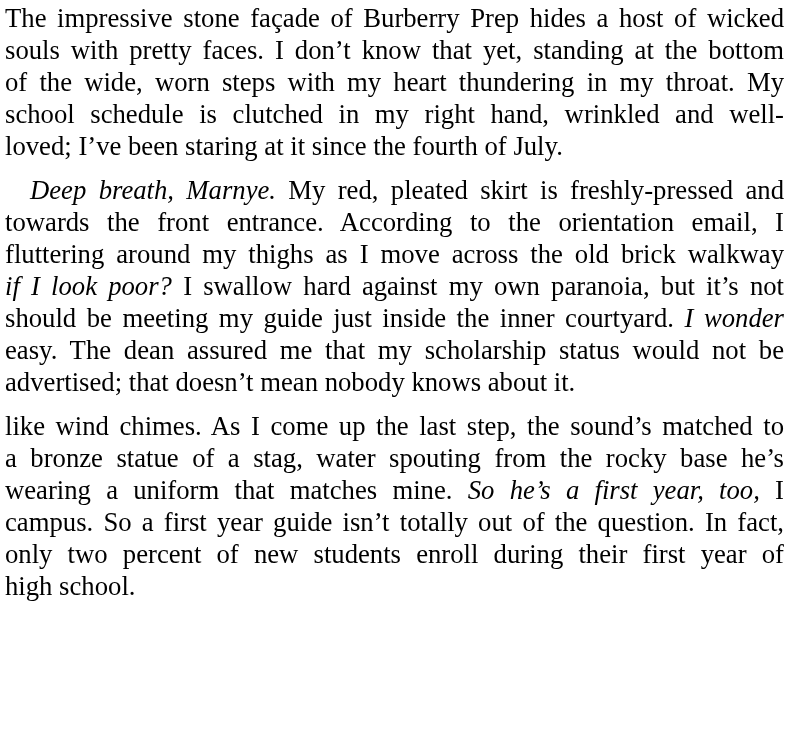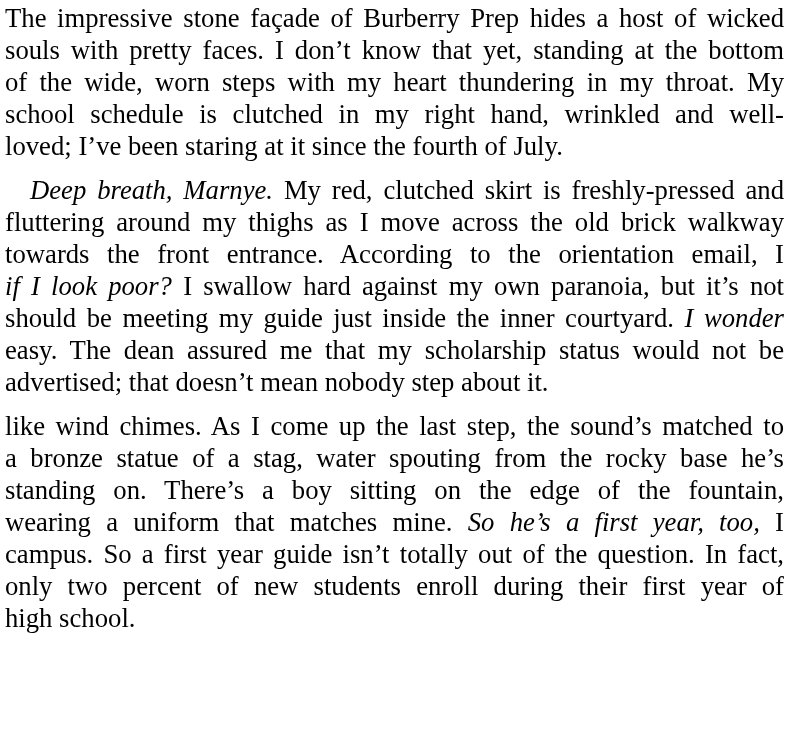--- a/index.html
+++ b/index.html
@@ -45,32 +45,31 @@
 
   <div class="para">
     <div class="line">The impressive stone façade of Burberry Prep hides a host of wicked</div>
     <div class="line">souls with pretty faces. I don’t know that yet, standing at the bottom</div>
     <div class="line">of the wide, worn steps with my heart thundering in my throat. My</div>
     <div class="line">school schedule is clutched in my right hand, wrinkled and well-</div>
     <div class="line last">loved; I’ve been staring at it since the fourth of July.</div>
   </div>
 
   <div class="para">
-    <div class="line indent"><span class="it">Deep breath, Marnye.</span><span> My red, clutched skirt is freshly-pressed and</span></div>
+    <div class="line indent"><span class="it">Deep breath, Marnye.</span><span> My red, pleated skirt is freshly-pressed and</span></div>
+    <div class="line">towards the front entrance. According to the orientation email, I</div>
     <div class="line">fluttering around my thighs as I move across the old brick walkway</div>
-    <div class="line">towards the front entrance. According to the orientation email, I</div>
     <div class="line"><span class="it">if I look poor?</span><span> I swallow hard against my own paranoia, but it’s not</span></div>
     <div class="line"><span>should be meeting my guide just inside the inner courtyard. </span><span class="it">I wonder</span></div>
     <div class="line">easy. The dean assured me that my scholarship status would not be</div>
-    <div class="line last">advertised; that doesn’t mean nobody step about it.</div>
+    <div class="line last">advertised; that doesn’t mean nobody knows about it.</div>
   </div>
 
   <div class="para">
     <div class="line">like wind chimes. As I come up the last step, the sound’s matched to</div>
     <div class="line">a bronze statue of a stag, water spouting from the rocky base he’s</div>
-    <div class="line">standing on. There’s a boy sitting on the edge of the fountain,</div>
     <div class="line"><span>wearing a uniform that matches mine. </span><span class="it">So he’s a first year, too,</span><span> I</span></div>
     <div class="line">campus. So a first year guide isn’t totally out of the question. In fact,</div>
     <div class="line">only two percent of new students enroll during their first year of</div>
     <div class="line last">high school.</div>
   </div>
 
 </div>
 
 </body></html>

